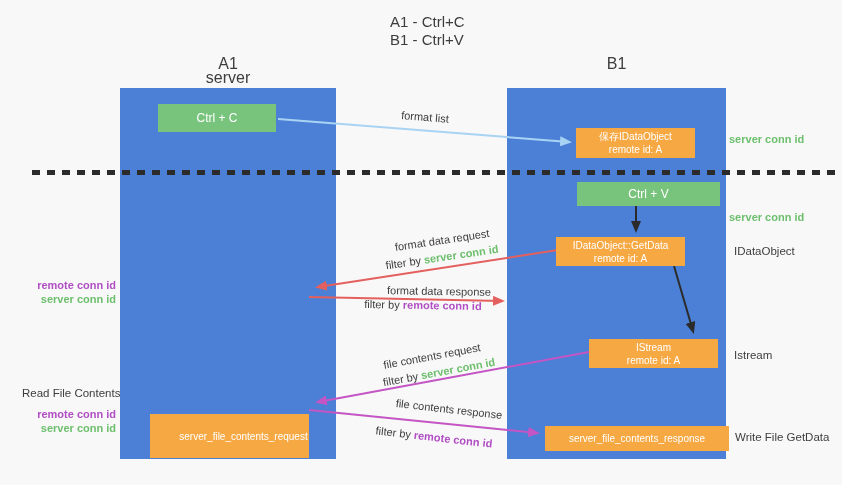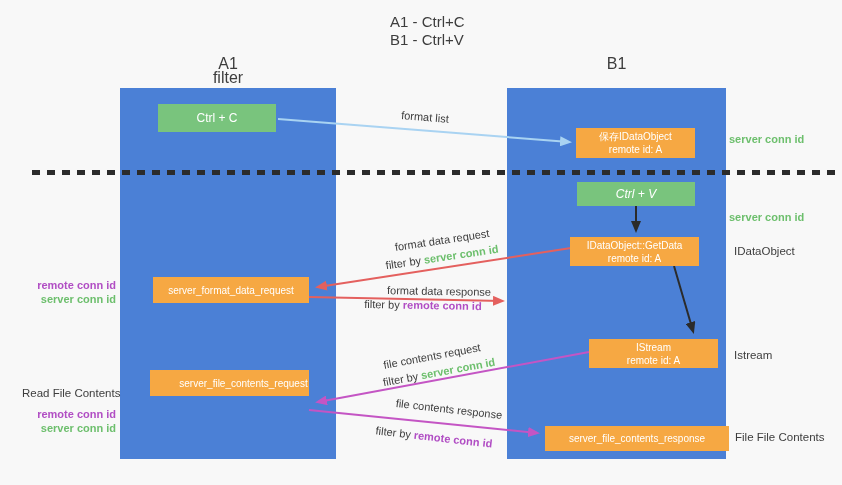--- a/index.html
+++ b/index.html
@@ -43,21 +43,21 @@
 
 <div class="canvas">
 
   <div class="abs title">
     <div>A1 - Ctrl+C</div>
     <div>B1 - Ctrl+V</div>
   </div>
 
   <div class="abs col-header" style="left:98px;width:216px;">
     <div>A1</div>
-    <div>filter</div>
+    <div>server</div>
   </div>
   <div class="abs col-header" style="left:485px;width:219px;">
     <div>B1</div>
   </div>
 
   <div class="abs lifeline" style="left:98px;width:216px;"></div>
   <div class="abs lifeline" style="left:485px;width:219px;"></div>
 
   <div class="abs divider"></div>
 
@@ -87,40 +87,37 @@
 
   <div class="abs node green" style="left:136px;top:104px;width:118px;height:28px;">
     <div>Ctrl + C</div>
   </div>
 
   <div class="abs node orange" style="left:554px;top:128px;width:119px;height:30px;">
     <div>保存IDataObject</div>
     <div>remote id: A</div>
   </div>
 
-  <div class="abs node green" style="left:555px;top:182px;width:118px;height:24px;font-style:italic;">
+  <div class="abs node green" style="left:555px;top:182px;width:143px;height:24px;">
     <div>Ctrl + V</div>
   </div>
 
-  <div class="abs node orange" style="left:548px;top:237px;width:129px;height:29px;">
+  <div class="abs node orange" style="left:534px;top:237px;width:129px;height:29px;">
     <div>IDataObject::GetData</div>
     <div>remote id: A</div>
   </div>
 
-  <div class="abs node orange" style="left:131px;top:277px;width:156px;height:26px;">
-    <div>server_format_data_request</div>
-  </div>
 
 
   <div class="abs node orange" style="left:567px;top:339px;width:129px;height:29px;">
     <div>IStream</div>
     <div>remote id: A</div>
   </div>
 
-  <div class="abs node orange" style="left:128px;top:370px;width:159px;height:26px;padding-left:28px;">
+  <div class="abs node orange" style="left:128px;top:414px;width:159px;height:44px;padding-left:28px;">
     <div>server_file_contents_request</div>
   </div>
 
   <div class="abs node orange" style="left:523px;top:426px;width:184px;height:25px;">
     <div>server_file_contents_response</div>
   </div>
 
   <div class="abs arrow-label" style="left:403px;top:117px;transform:translate(-50%,-50%) rotate(4.5deg);">format list</div>
 
   <div class="abs arrow-label" style="left:420px;top:240px;transform:translate(-50%,-50%) rotate(-8.5deg);">format data request</div>
@@ -140,21 +137,21 @@
 
   <div class="abs arrow-label" style="left:427px;top:409px;transform:translate(-50%,-50%) rotate(6.5deg);">file contents response</div>
   <div class="abs arrow-label" style="left:412px;top:437px;transform:translate(-50%,-50%) rotate(6.5deg);">
     <span>filter by </span><span class="conn-purple">remote conn id</span>
   </div>
 
   <div class="abs side-label conn-green" style="left:707px;top:133px;font-size:11px;">server conn id</div>
   <div class="abs side-label conn-green" style="left:707px;top:211px;font-size:11px;">server conn id</div>
   <div class="abs side-label" style="left:712px;top:245px;">IDataObject</div>
   <div class="abs side-label" style="left:712px;top:349px;">Istream</div>
-  <div class="abs side-label" style="left:713px;top:431px;">File File Contents</div>
+  <div class="abs side-label" style="left:713px;top:431px;">Write File GetData</div>
 
   <div class="abs side-pair" style="left:0;width:94px;top:278px;">
     <div class="conn-purple">remote conn id</div>
     <div class="conn-green">server conn id</div>
   </div>
   <div class="abs side-label" style="left:0;width:91px;top:387px;text-align:center;">Read File Contents</div>
   <div class="abs side-pair" style="left:0;width:94px;top:407px;">
     <div class="conn-purple">remote conn id</div>
     <div class="conn-green">server conn id</div>
   </div>

